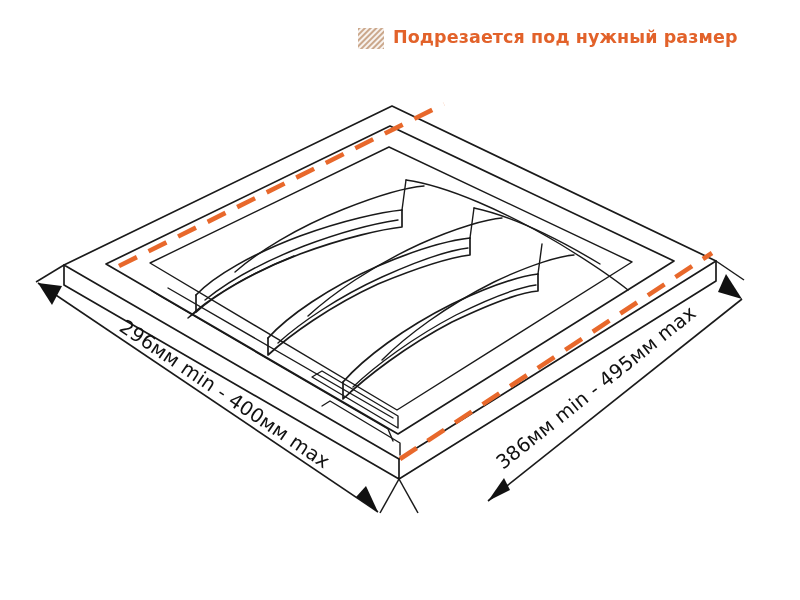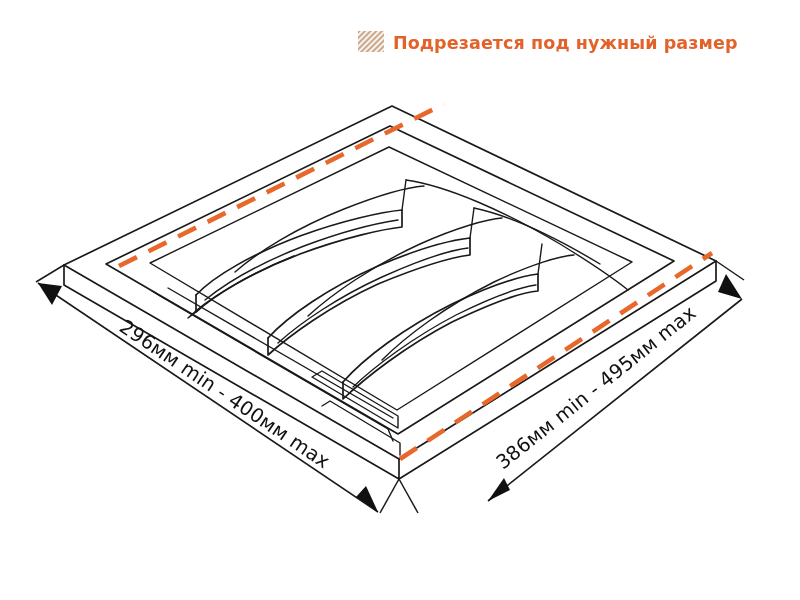--- a/index.html
+++ b/index.html
@@ -24,21 +24,21 @@
     height: 600px;
     background: #ffffff;
   }
 
   
   .legend {
     position: absolute;
     left: 358px;
     top: 24px;
     display: flex;
-    align-items: flex-end;
+    align-items: center;
     gap: 9px;
     height: 28px;
   }
   .legend-swatch {
     width: 26px;
     height: 21px;
     display: block;
   }
   .legend-label {
     font-family: "DejaVu Sans", "Liberation Sans", sans-serif;

